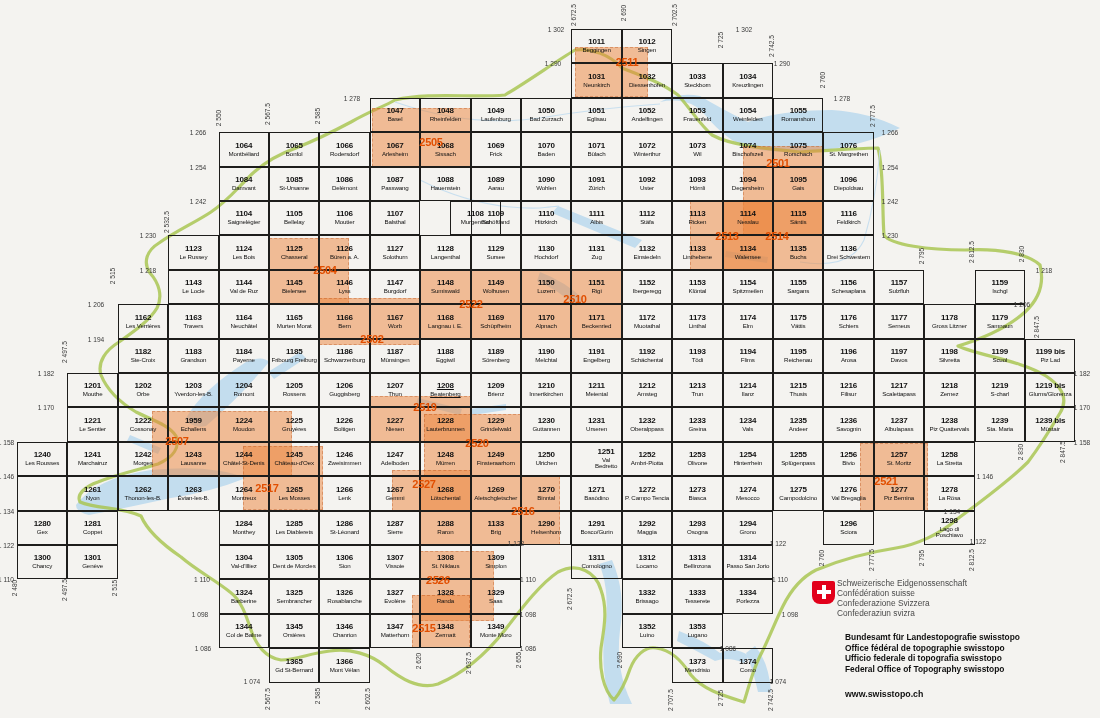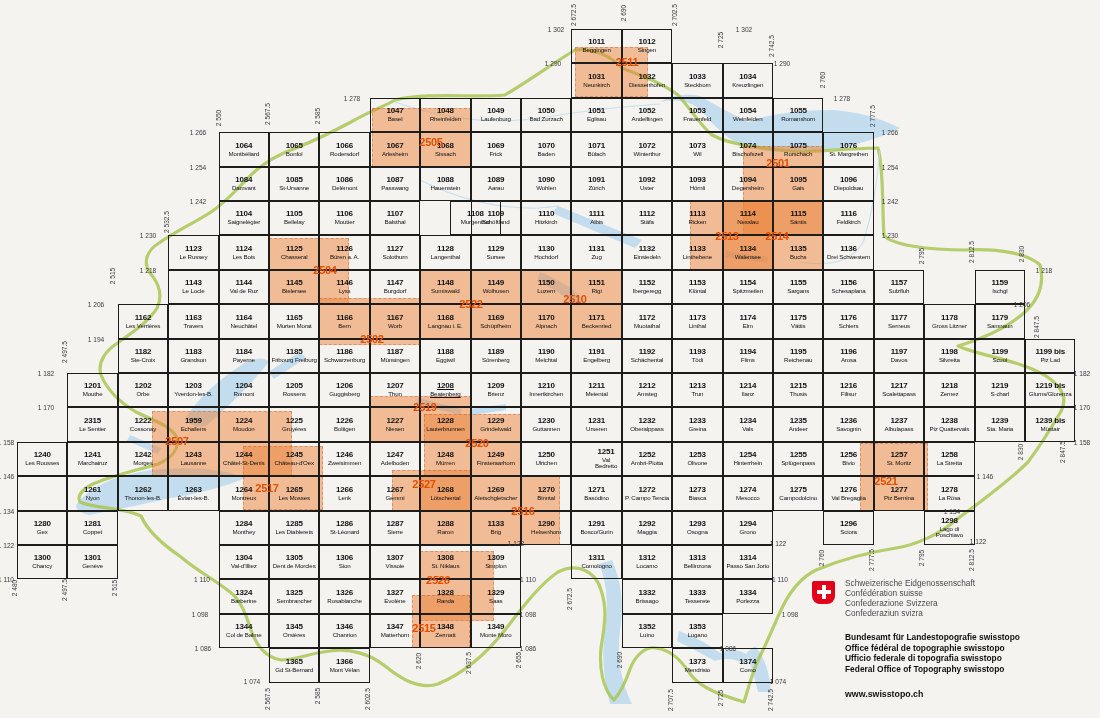--- a/index.html
+++ b/index.html
@@ -25,21 +25,21 @@
                  letter-spacing:-.3px;white-space:nowrap;}
   #coords{position:absolute;left:0;top:0;z-index:4;pointer-events:none;}
   .coord{position:absolute;transform:translate(-50%,-50%);font-size:6.6px;
          color:var(--coord-text,#3a3a3a);white-space:nowrap;letter-spacing:0;}
   .coord.vert{transform:translate(-50%,-50%) rotate(-90deg);}
   #legend{position:absolute;left:812px;top:578px;z-index:5;width:285px;}
   #coa{position:absolute;left:0;top:3px;width:23px;height:23px;
        background:var(--flag-red,#e2001a);border-radius:2px 2px 8px 8px;}
   #coa .cv{position:absolute;left:9.5px;top:4px;width:4px;height:14px;background:#fff;}
   #coa .ch{position:absolute;left:4.5px;top:9px;width:14px;height:4px;background:#fff;}
-  .confed{margin-left:33px;font-size:8.3px;line-height:10px;color:#4a4a4a;}
+  .confed{margin-left:25px;font-size:8.3px;line-height:10px;color:#4a4a4a;}
   .office{margin-left:33px;font-size:8.4px;line-height:10.6px;font-weight:700;color:#111;margin-top:14px;}
   .weburl{margin-left:33px;font-size:8.8px;font-weight:700;color:#111;margin-top:15px;display:inline-block;}
 </style>
 </head>
 <body>
 
 <div id="stage">
 
   <svg id="bgsvg" width="1100" height="718">
 
@@ -642,21 +642,21 @@
       </div>
       <div class="cell" style="left: 974.6px; top: 373px; width: 50.4px; height: 34.4px;">
         <div class="cell-num">1219</div>
         <div class="cell-name">S-charl</div>
       </div>
       <div class="cell" style="left: 1025px; top: 373px; width: 50.4px; height: 34.4px;">
         <div class="cell-num">1219 bis</div>
         <div class="cell-name">Glurns/Glorenza</div>
       </div>
       <div class="cell" style="left: 67.4px; top: 407.4px; width: 50.4px; height: 34.4px;">
-        <div class="cell-num">2315</div>
+        <div class="cell-num">1221</div>
         <div class="cell-name">Le Sentier</div>
       </div>
       <div class="cell" style="left: 117.8px; top: 407.4px; width: 50.4px; height: 34.4px;">
         <div class="cell-num">1222</div>
         <div class="cell-name">Cossonay</div>
       </div>
       <div class="cell" style="left: 168.2px; top: 407.4px; width: 50.4px; height: 34.4px;">
         <div class="cell-num">1959</div>
         <div class="cell-name">Echallens</div>
       </div>

